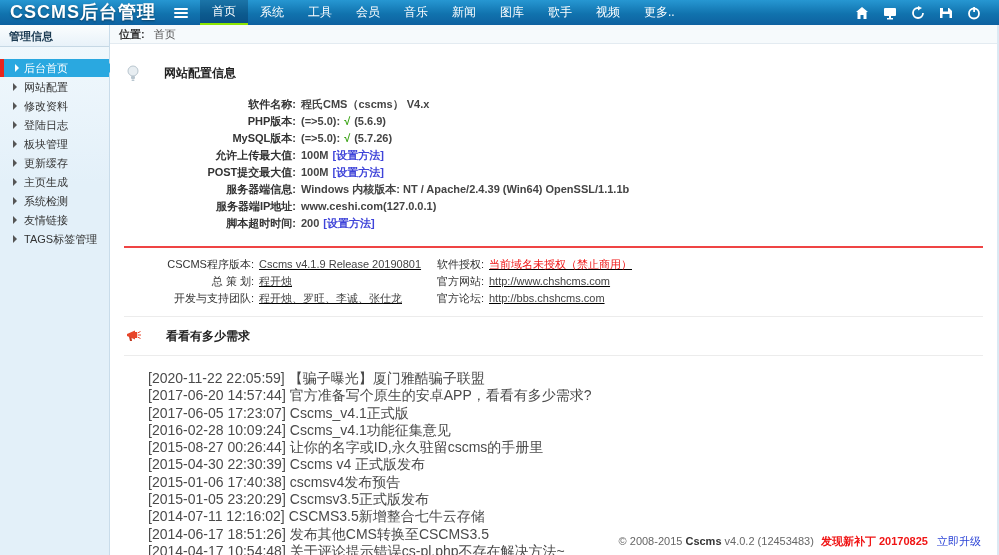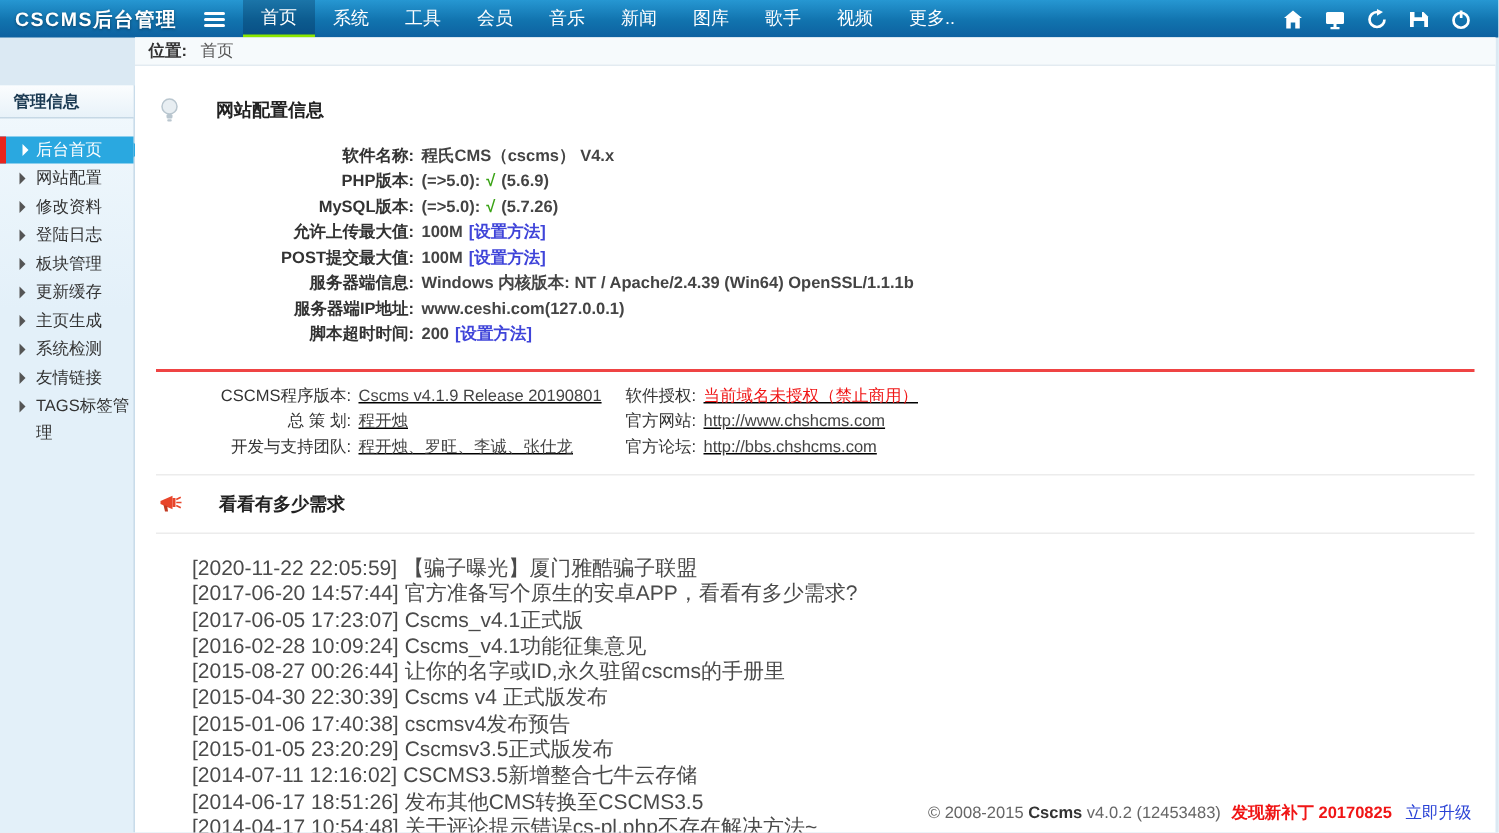--- a/index.html
+++ b/index.html
@@ -2,36 +2,36 @@
 <html><head>
 <meta charset="utf-8">
 <style>
   * { margin:0; padding:0; box-sizing:border-box; }
   html,body { width:999px; height:555px; overflow:hidden;
     font-family:"Liberation Sans","DejaVu Sans",sans-serif; background:#dbe9f3; }
 
   
   .topbar { height:25px; background:linear-gradient(180deg,#2697d2 0%,#1173ae 55%,#0d61a0 100%);
     display:flex; align-items:stretch; color:#fff; position:relative; }
-  .brand { font-size:13px; font-weight:bold; line-height:25px; padding:0 12px 0 10px;
+  .brand { font-size:18px; font-weight:bold; line-height:25px; padding:0 12px 0 10px;
     text-shadow:0 1px 2px rgba(0,0,0,.4); letter-spacing:1px; }
   .hamburger { width:26px; display:flex; flex-direction:column; justify-content:center; gap:2px; cursor:pointer; padding:0 6px; }
   .hamburger i { display:block; height:2px; background:#fff; border-radius:1px; }
   .topnav { display:flex; align-items:stretch; margin-left:6px; }
   .nav-item { color:#fff; font-size:12px; line-height:25px; padding:0 12px; text-decoration:none; cursor:pointer; }
   .nav-item.active { background:rgba(0,30,60,.28); border-bottom:2px solid #8ce600; line-height:23px; }
   .top-icons { margin-left:auto; display:flex; align-items:center; gap:14px; padding-right:18px; }
   .top-icons .tico { width:14px; height:14px; cursor:pointer; display:block; }
 
   
   .page { display:flex; height:530px; }
 
   
-  .sidebar { width:90px; background:linear-gradient(180deg,#f2f9fd,#e3f0f9 30%,#e3f0f9);
-    border-right:1px solid #c9dcea;margin-top:32px; }
+  .sidebar { width:110px; background:linear-gradient(180deg,#f2f9fd,#e3f0f9 30%,#e3f0f9);
+    border-right:1px solid #c9dcea; }
   .side-header { height:22px; line-height:22px; padding-left:9px; font-size:11px; font-weight:bold;
     color:#1b3a52; background:linear-gradient(180deg,#fbfdfe,#e8f2f9); border-bottom:1px solid #c6d8e5; }
   .side-list { list-style:none; padding-top:12px; }
   .side-item { position:relative; height:18px; line-height:18px; font-size:11px; color:#333;
     padding-left:24px; margin-bottom:1px; cursor:pointer; }
   .side-item .tri { position:absolute; left:13px; top:5px; width:0; height:0;
     border-left:4px solid #555; border-top:4px solid transparent; border-bottom:4px solid transparent; }
   .side-item.active { background:#2aa8e0; color:#fff; border-left:4px solid #e8251d; padding-left:20px; }
   .side-item.active .tri { border-left-color:#fff; left:11px; }
   .side-item.active::after { content:""; position:absolute; right:-5px; top:4px; width:0; height:0;

